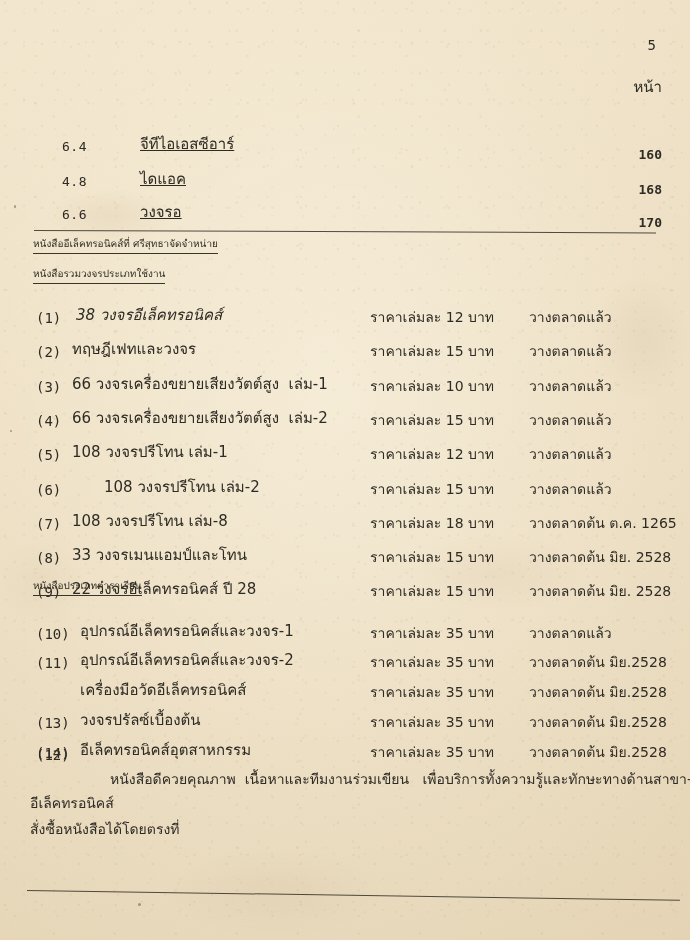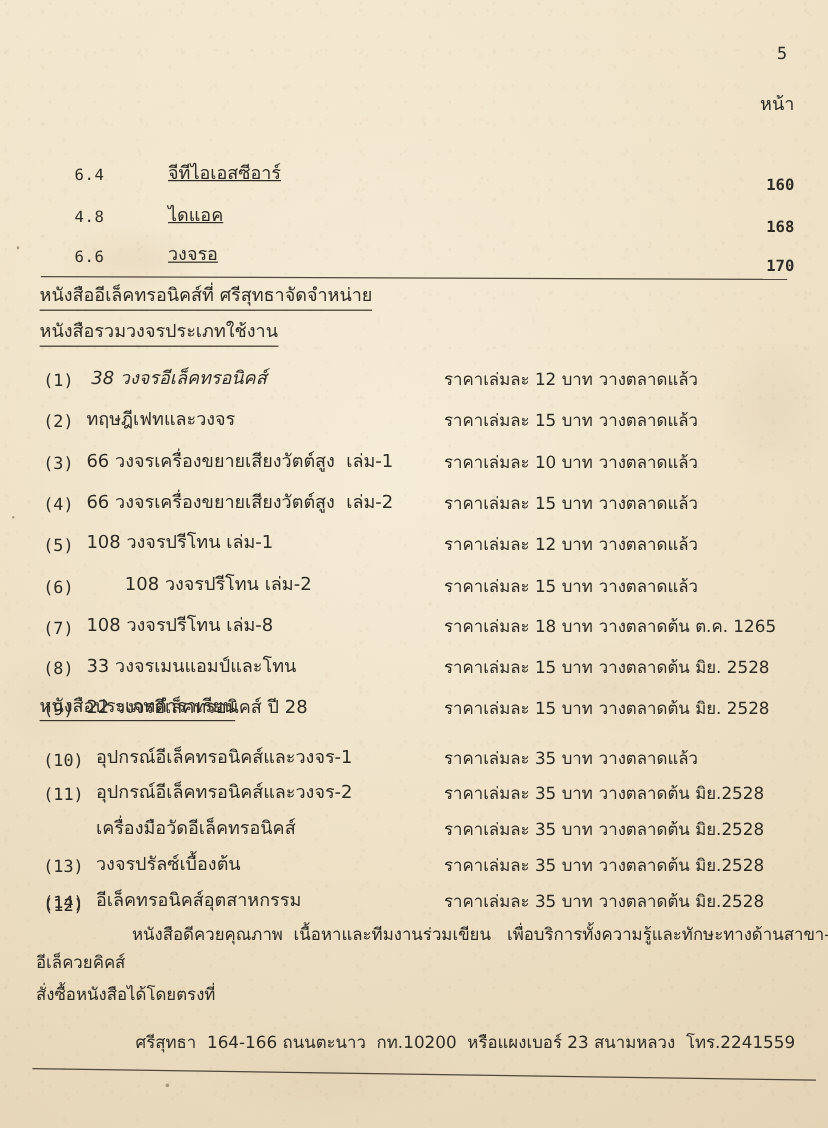--- a/index.html
+++ b/index.html
@@ -71,34 +71,34 @@
     position: absolute;
     height: 0;
     border-top: 1.6px solid #3a342a;
     transform-origin: left center;
   }
   #rule-top    { left: 34px; width: 622px; top: 230px; transform: rotate(0.22deg); opacity: .88; }
   #rule-bottom { left: 27px; width: 653px; top: 890px; transform: rotate(0.85deg); opacity: .88; }
 
   
   .heading {
-    font-size: 15px;
+    font-size: 10px;
     border-bottom: 1.3px solid #3a342a;
     padding-bottom: 3px;
     line-height: 1.15;
   }
   #heading-distributor { left: 33px; top: 238px; }
   #heading-group-1     { left: 33px; top: 268px; }
   #heading-group-2     { left: 33px; top: 580px; }
 
   
   .bk-index { font-size: 14px; font-family: "DejaVu Sans Mono", monospace; }
   .bk-title { font-size: 15px; }
   .bk-price { font-size: 14px; left: 370px; }
-  .bk-stat  { font-size: 14px; left: 486px; padding-left: 13px; }
+  .bk-stat  { font-size: 14px; left: 516px; padding-left: 13px; }
 
   
   .para { font-size: 14px; }
   #para-line-1 { left: 110px; top: 772px; }
   #para-line-2 { left: 30px;  top: 796px; }
   #para-line-3 { left: 30px;  top: 822px; }
   #address     { left: 113px; top: 862px; font-size: 14px; }
 
   
   .speck { position: absolute; background: #6b5a3e; border-radius: 50%; opacity: .55; }
@@ -207,23 +207,22 @@
       <div class="t bk-price" style="top:715px;"><span>ราคาเล่มละ</span><span> </span><span>35</span><span> </span><span>บาท</span></div>
       <div class="t bk-stat" style="top:715px;">วางตลาดต้น มิย.2528</div>
 
       <div class="t bk-index" style="left:36px; top:746px;">(14)</div>
       <div class="t bk-title" style="left:80px; top:743px;">อีเล็คทรอนิคส์อุตสาหกรรม</div>
       <div class="t bk-price" style="top:745px;"><span>ราคาเล่มละ</span><span> </span><span>35</span><span> </span><span>บาท</span></div>
       <div class="t bk-stat" style="top:745px;">วางตลาดต้น มิย.2528</div>
     </div>
 
     <div class="t para" id="para-line-1">หนังสือดีควยคุณภาพ  เนื้อหาและทีมงานร่วมเขียน   เพื่อบริการทั้งความรู้และทักษะทางด้านสาขา-</div>
-    <div class="t para" id="para-line-2">อีเล็ควยคิคส์</div>
+    <div class="t para" id="para-line-2">อีเล็คทรอนิคส์</div>
     <div class="t para" id="para-line-3">สั่งซื้อหนังสือได้โดยตรงที่</div>
-    <div class="t" id="address">ศรีสุทธา  164-166 ถนนตะนาว  กท.10200  หรือแผงเบอร์ 23 สนามหลวง  โทร.2241559</div>
 
     <div class="rule" id="rule-bottom"></div>
 
     <div class="speck" style="left:138px; top:903px; width:3px; height:3px;"></div>
     <div class="speck" style="left:10px;  top:430px; width:2px; height:2px;"></div>
     <div class="speck" style="left:14px;  top:205px; width:2px; height:3px;"></div>
   </div>
 
   <div id="blotches"></div>
   <div id="grain"></div>

